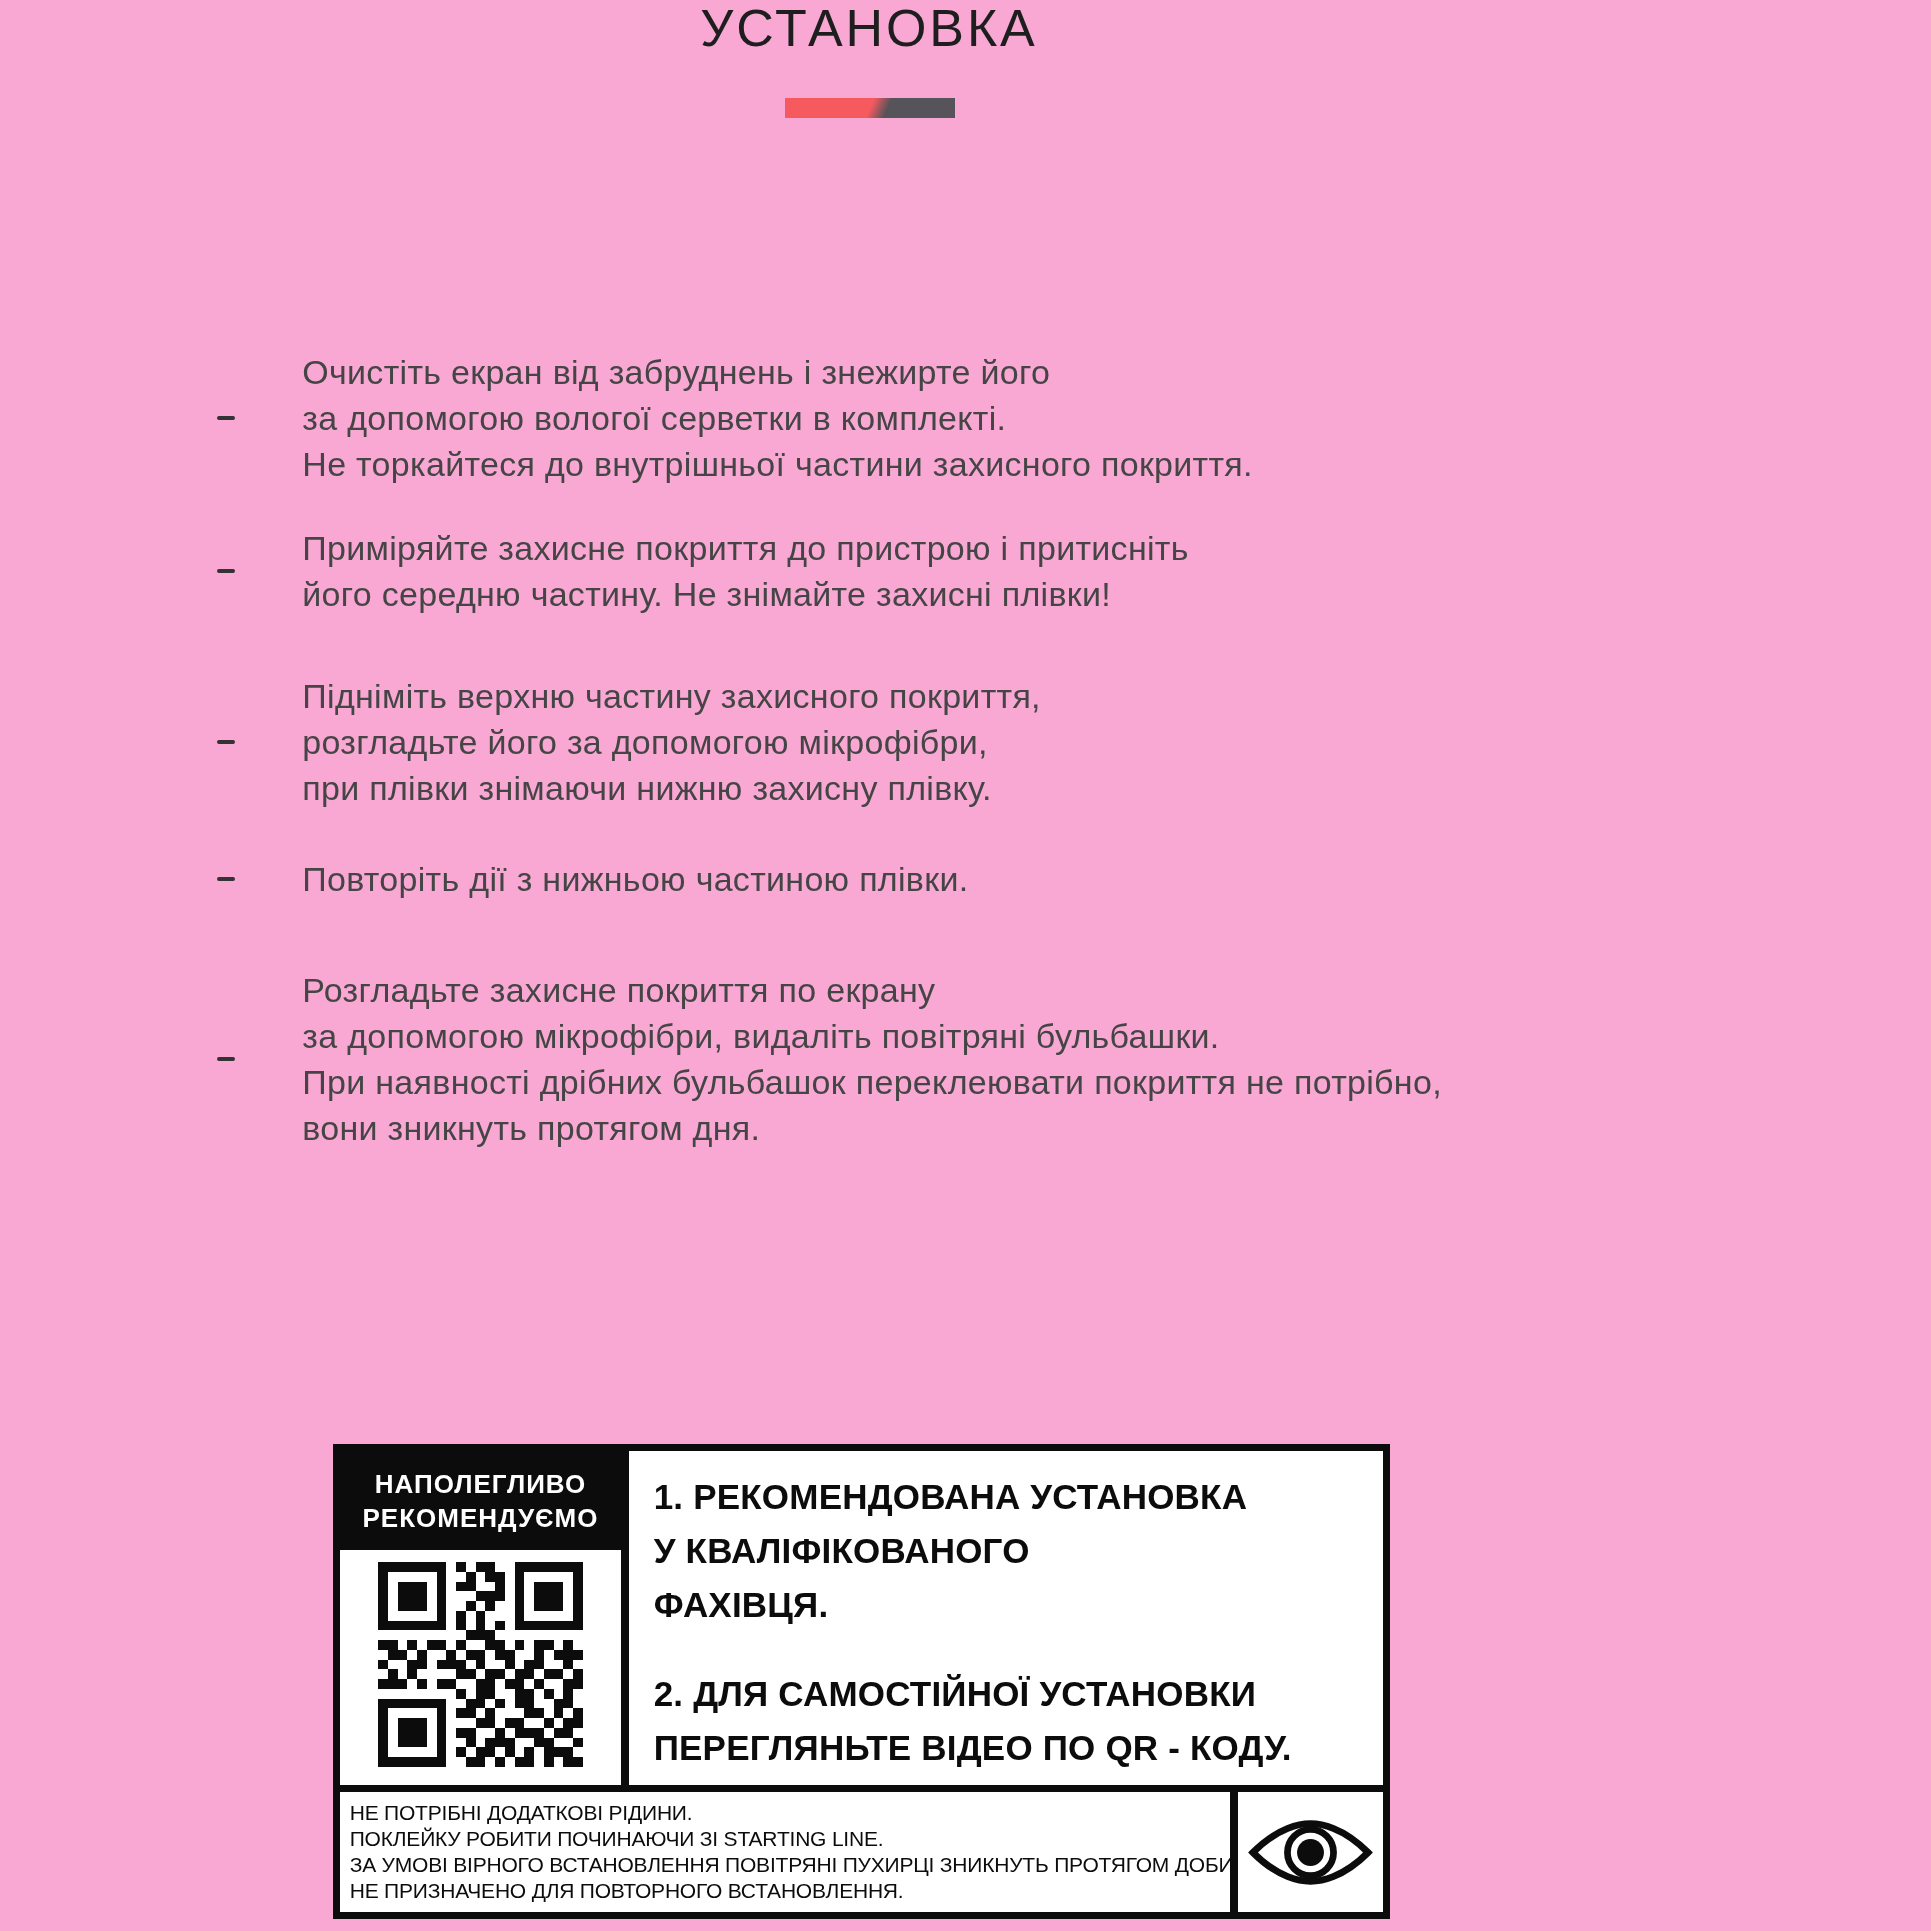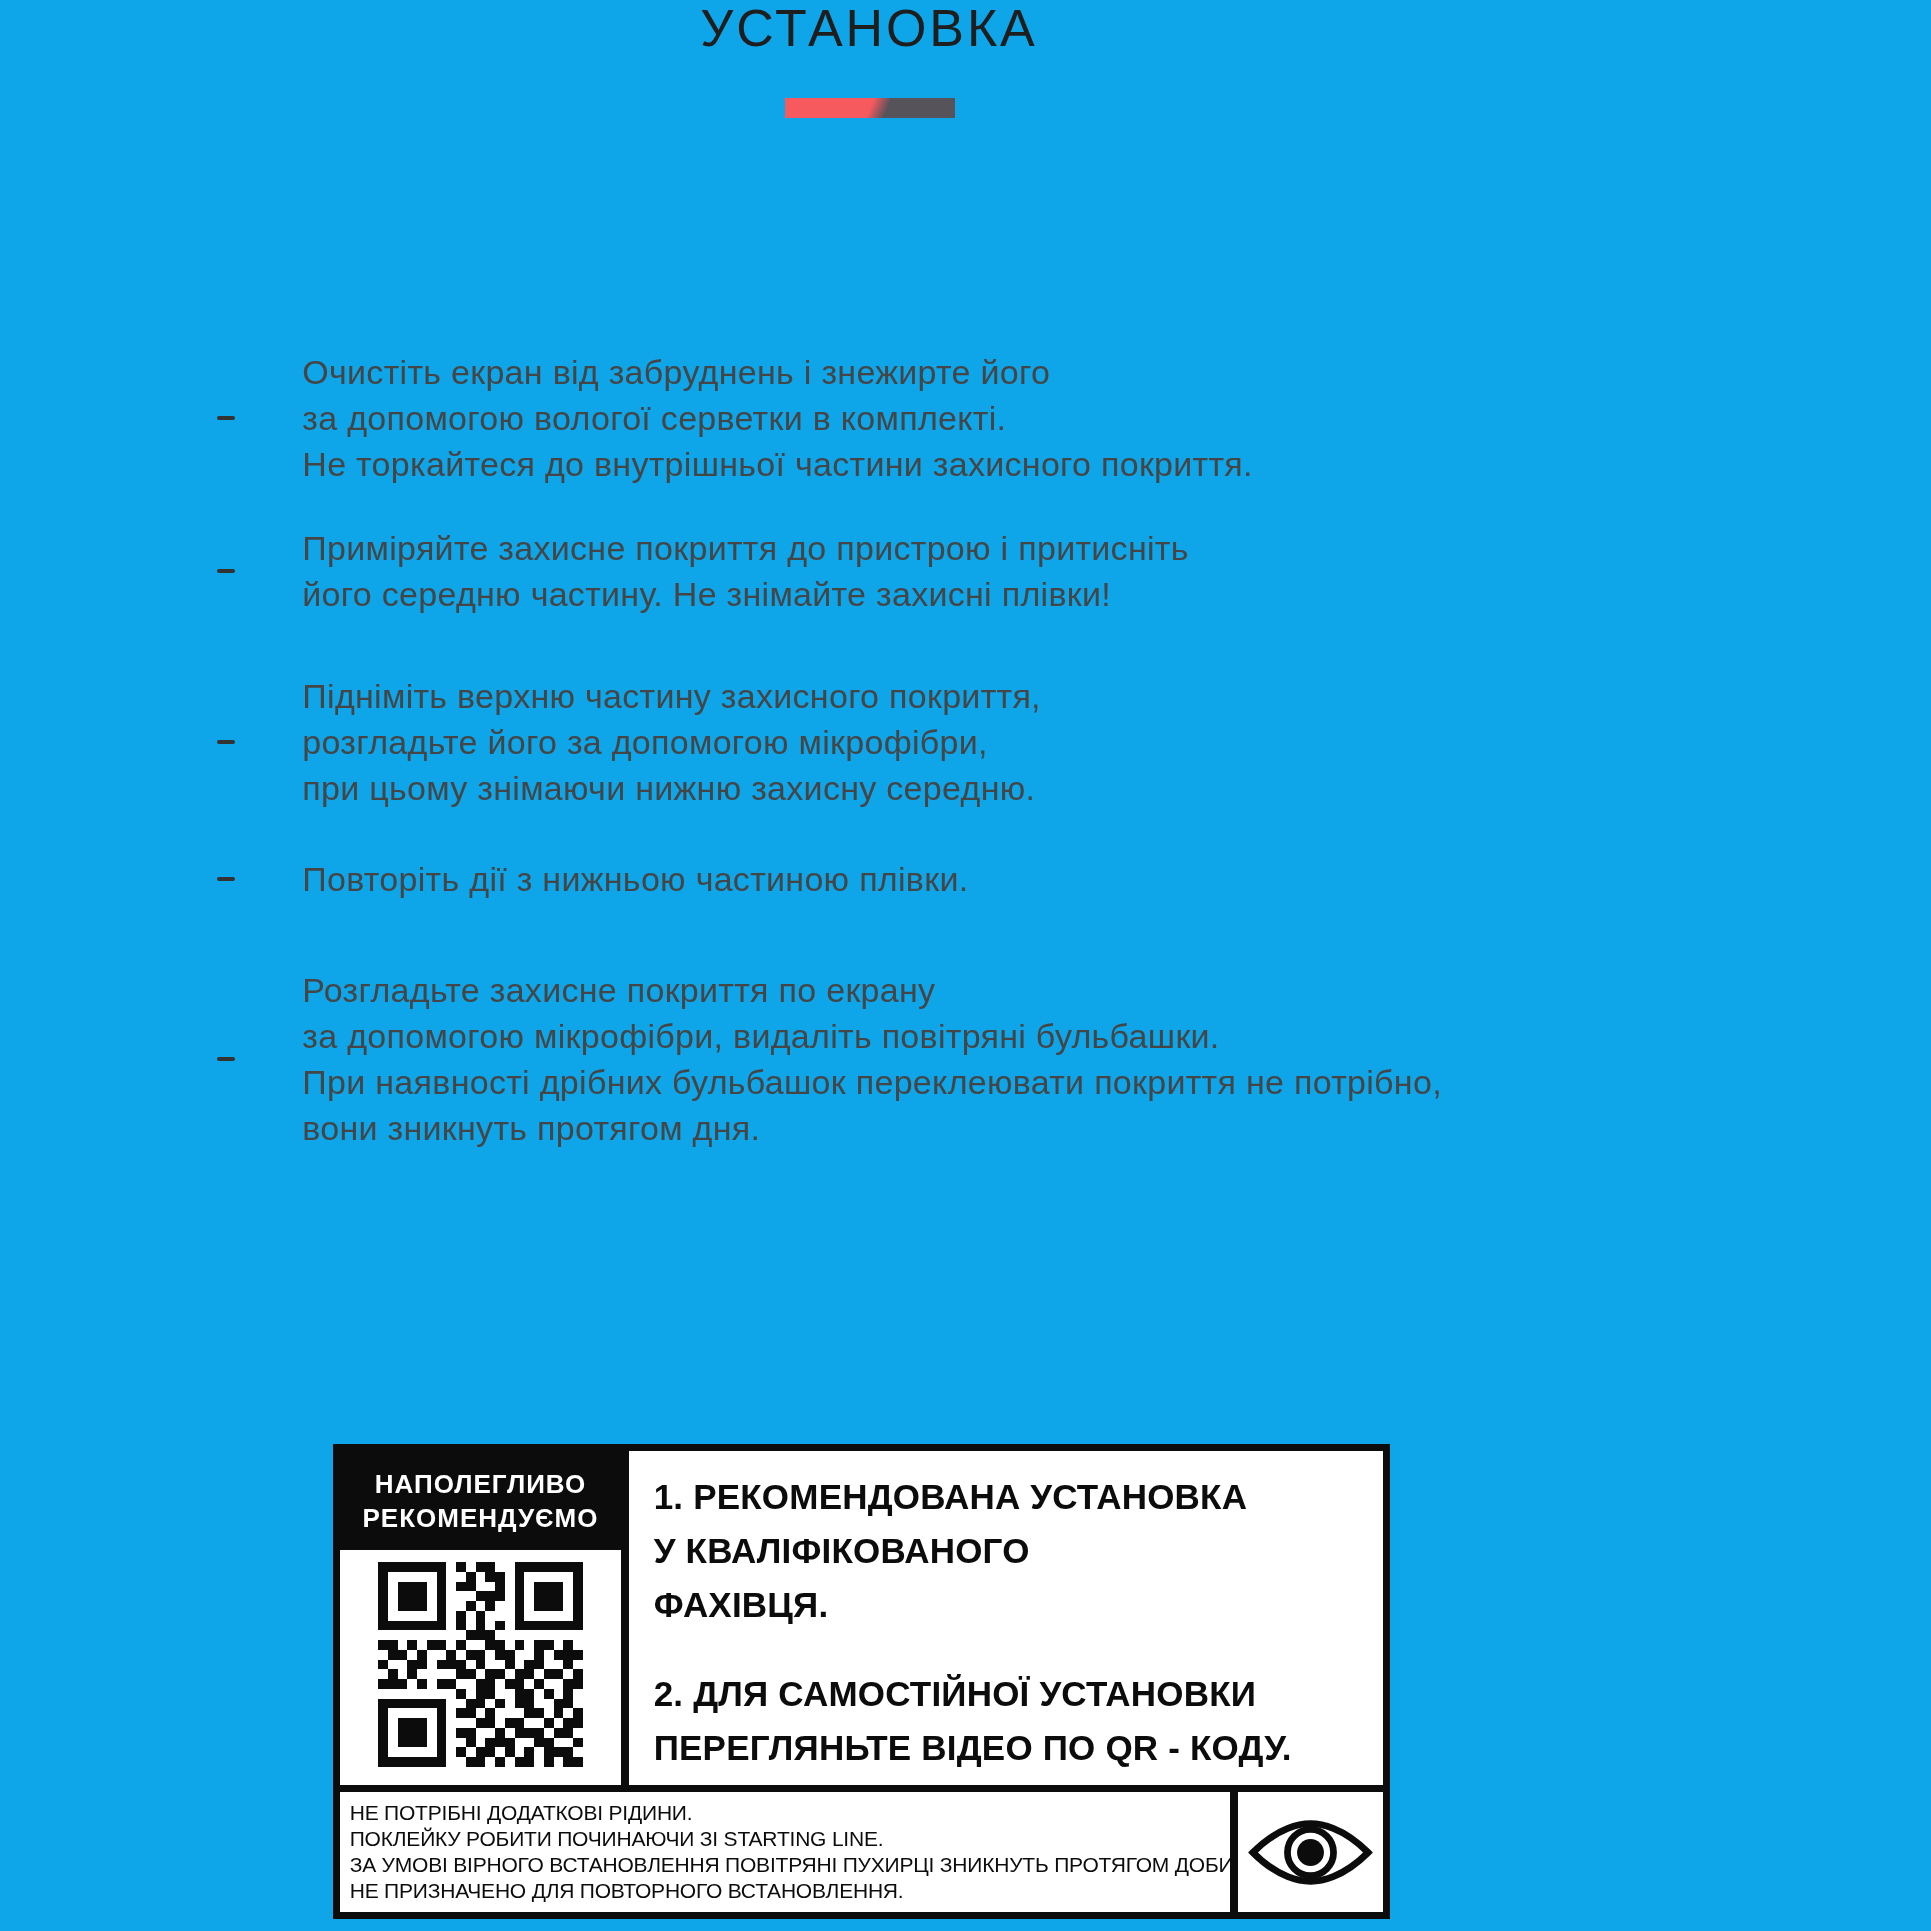--- a/index.html
+++ b/index.html
@@ -3,21 +3,21 @@
 <meta charset="utf-8">
 <style>
   :root{
     --red:#f75a5e;
     --bar-gray:#56535a;
     --ink:#0c0c0c;
     --body:#454545;
   }
   html,body{margin:0;padding:0;background:#ffffff;}
   body{width:1931px;height:1931px;font-family:"Liberation Sans",sans-serif;}
-  .page{position:relative;width:1931px;height:1931px;overflow:hidden;background:#0ea5e9;}
+  .page{position:relative;width:1931px;height:1931px;overflow:hidden;background:#f9a8d4;}
 
   
   .title{
     position:absolute;top:-3.9px;left:0;width:1738px;
     text-align:center;
     font-size:52px;line-height:64px;font-weight:400;
     letter-spacing:2.9px;color:#1e1e1e;
   }
 
   
@@ -92,21 +92,21 @@
         <div>
           <div class="line">Приміряйте захисне покриття до пристрою і притисніть</div>
           <div class="line">його середню частину. Не знімайте захисні плівки!</div>
         </div>
       </li>
       <li class="item">
         <span class="dash"></span>
         <div>
           <div class="line">Підніміть верхню частину захисного покриття,</div>
           <div class="line">розгладьте його за допомогою мікрофібри,</div>
-          <div class="line">при цьому знімаючи нижню захисну середню.</div>
+          <div class="line">при плівки знімаючи нижню захисну плівку.</div>
         </div>
       </li>
       <li class="item">
         <span class="dash"></span>
         <div>
           <div class="line">Повторіть дії з нижньою частиною плівки.</div>
         </div>
       </li>
       <li class="item">
         <span class="dash"></span>

